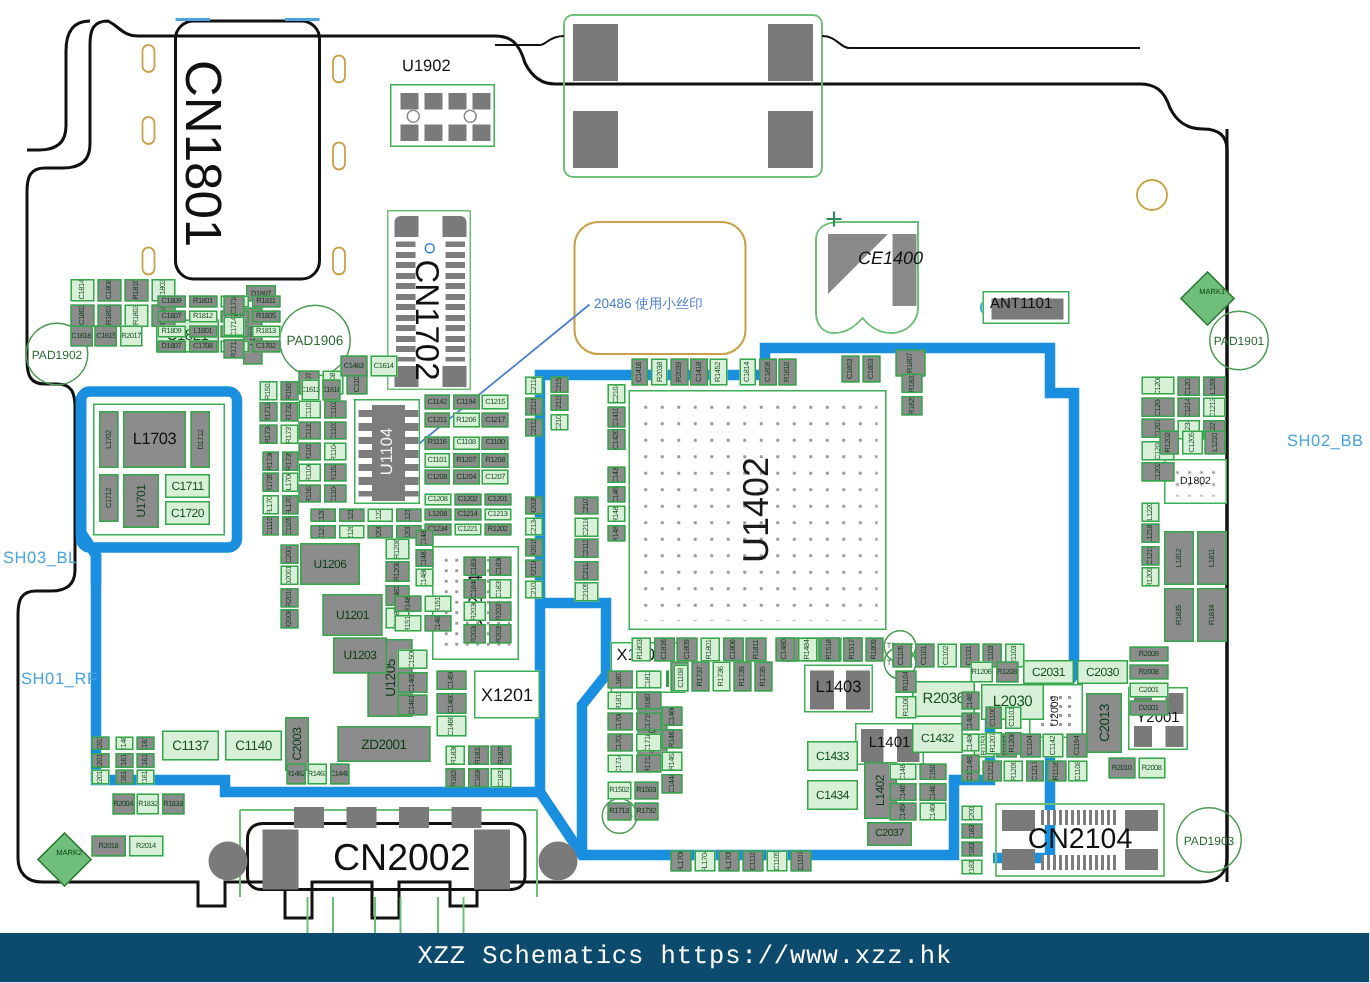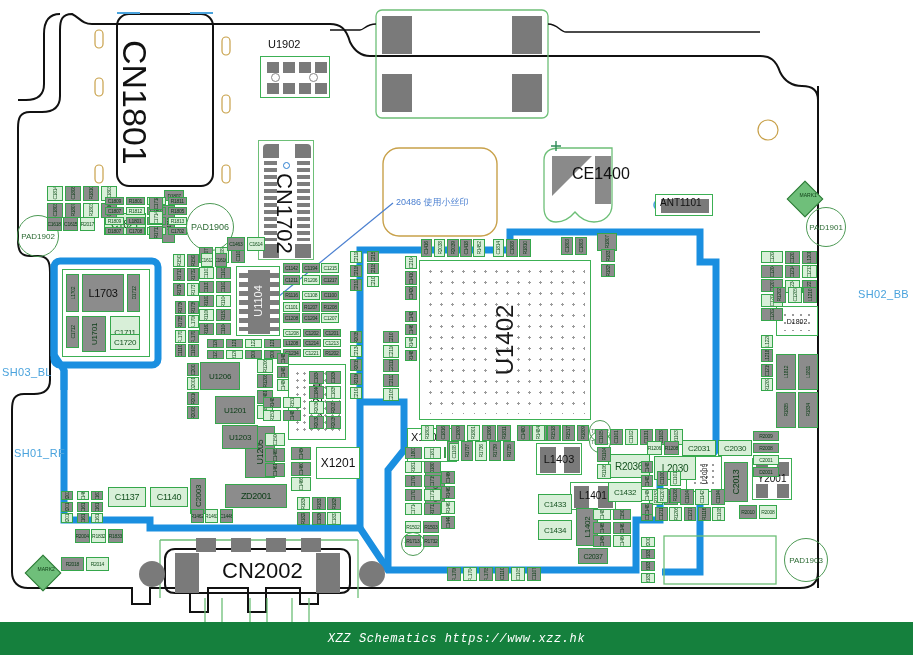--- a/index.html
+++ b/index.html
@@ -121,27 +121,26 @@
     color:#4a7fd0;
     font-size:9px;
     white-space:nowrap;
   }
 
   
   #footer {
     position:absolute;
     left:0; bottom:0;
     width:913px; height:33px;
-    background:#15803d;
+    background:#0c4a6e;
     color:#ffffff;
     display:flex; align-items:center; justify-content:center;
     font-family:"Liberation Mono", monospace;
-    font-size:12px;
+    font-size:17px;
     letter-spacing:0.6px;
-    font-style:italic;
   }
 </style>
 </head>
 <body>
 
 <div id="board">
 
   <svg id="canvas" viewBox="0 0 913 655" xmlns="http://www.w3.org/2000/svg">
 
     <path fill="none" stroke="#111111" stroke-width="2" d="M 72,14
@@ -289,21 +288,21 @@
     <div class="pad" style="left:4px; top:103px;width:16px;height:14px;"></div>
     <div class="pad" style="left:36px;top:103px;width:16px;height:14px;"></div>
     <div style="position:absolute;left:5px;top:20px;width:13px;height:80px;
          background:repeating-linear-gradient(to bottom,#7d7d7d 0 4px, #ffffff 4px 7px);"></div>
     <div style="position:absolute;left:38px;top:20px;width:13px;height:80px;
          background:repeating-linear-gradient(to bottom,#7d7d7d 0 4px, #ffffff 4px 7px);"></div>
     <div style="position:absolute;left:24px;top:21px;width:7px;height:7px;border:1px solid #2d7fd0;border-radius:50%;"></div>
     <div class="lbl" style="left:36px; top:32px; font-size:22px; transform:rotate(90deg); transform-origin:left top;">CN1702</div>
   </div>
 
-  <div class="lbl" style="left:572px; top:166px; font-size:16px;">CE1400</div>
+  <div class="lbl" style="left:572px; top:166px; font-size:12px;font-style:italic;">CE1400</div>
 
   <div class="part" style="left:655px; top:194px; width:58px; height:22px;">
     <div class="pad" style="left:5px; top:4px; width:48px; height:14px;"></div>
   </div>
   <div class="lbl" style="left:660px; top:198px; font-size:10px; color:#111;">ANT1101</div>
 
   <div class="bga" style="left:419px; top:260px; width:172px; height:160px;">
     <div class="balls" style="background-image:radial-gradient(#9a9a9a 1.2px, transparent 1.3px); background-size:11px 11px;"></div>
     <div class="name rot" style="font-size:24px;">U1402</div>
   </div>
@@ -339,21 +338,21 @@
       </div>
     <div class="chip v" style="left:64px; top:4px;  width:13px; height:38px;">
         <i>D1712</i>
       </div>
     <div class="chip v" style="left:3px;  top:46px; width:13px; height:32px;">
         <i>C1712</i>
       </div>
     <div class="chip v" style="left:19px; top:46px; width:24px; height:36px;">
         <i style="font-size:8px;">U1701</i>
       </div>
-    <div class="chip lite" style="left:47px; top:46px; width:30px; height:32px;">
+    <div class="chip lite" style="left:47px; top:46px; width:30px; height:16px;">
         <i style="font-size:8px;">C1711</i>
       </div>
     <div class="chip lite" style="left:47px; top:64px; width:30px; height:16px;">
         <i style="font-size:8px;">C1720</i>
       </div>
   </div>
 
   <div class="chip lite" style="left:104px; top:213px; width:42px; height:22px;">
       <i style="font-size:10px;">C1821</i>
     </div>
@@ -465,28 +464,39 @@
   <div class="chip v" style="left:798px; top:354px; width:20px; height:36px;">
       <i>L1811</i>
     </div>
   <div class="chip v" style="left:776px; top:392px; width:20px; height:36px;">
       <i>R1835</i>
     </div>
   <div class="chip v" style="left:798px; top:392px; width:20px; height:36px;">
       <i>R1834</i>
     </div>
 
-  <div class="lbl" style="left:222px; top:560px; font-size:22px;">CN2002</div>
+  <div class="lbl" style="left:222px; top:560px; font-size:25px;">CN2002</div>
   <div class="pad" style="left:175px; top:553px; width:24px; height:40px;"></div>
   <div class="pad" style="left:316px; top:553px; width:24px; height:40px;"></div>
   <div class="pad" style="left:196px; top:538px; width:20px; height:14px;"></div>
   <div class="pad" style="left:231px; top:538px; width:20px; height:14px;"></div>
   <div class="pad" style="left:266px; top:538px; width:20px; height:14px;"></div>
   <div class="pad" style="left:301px; top:538px; width:20px; height:14px;"></div>
 
+  <div style="position:absolute; left:664px; top:536px; width:112px; height:48px;">
+    <div class="pad" style="left:4px;  top:4px;  width:22px; height:14px;"></div>
+    <div class="pad" style="left:86px; top:4px;  width:22px; height:14px;"></div>
+    <div class="pad" style="left:4px;  top:30px; width:22px; height:14px;"></div>
+    <div class="pad" style="left:86px; top:30px; width:22px; height:14px;"></div>
+    <div style="position:absolute;left:30px;top:4px;width:52px;height:10px;
+         background:repeating-linear-gradient(to right,#7d7d7d 0 2px,#ffffff 2px 4px);"></div>
+    <div style="position:absolute;left:30px;top:34px;width:52px;height:10px;
+         background:repeating-linear-gradient(to right,#7d7d7d 0 2px,#ffffff 2px 4px);"></div>
+    <div class="lbl" style="left:50%; top:50%; transform:translate(-50%,-50%); font-size:19px;">CN2104</div>
+  </div>
 
   <div class="pad-circle" style="left:806px; top:207px; width:40px; height:40px; font-size:8px;">
     <span>PAD1901</span>
   </div>
   <div class="pad-circle" style="left:17px; top:215px; width:42px; height:42px; font-size:8px;">
     <span>PAD1902</span>
   </div>
   <div class="pad-circle" style="left:784px; top:538px; width:44px; height:44px; font-size:8px;">
     <span>PAD1903</span>
   </div>

